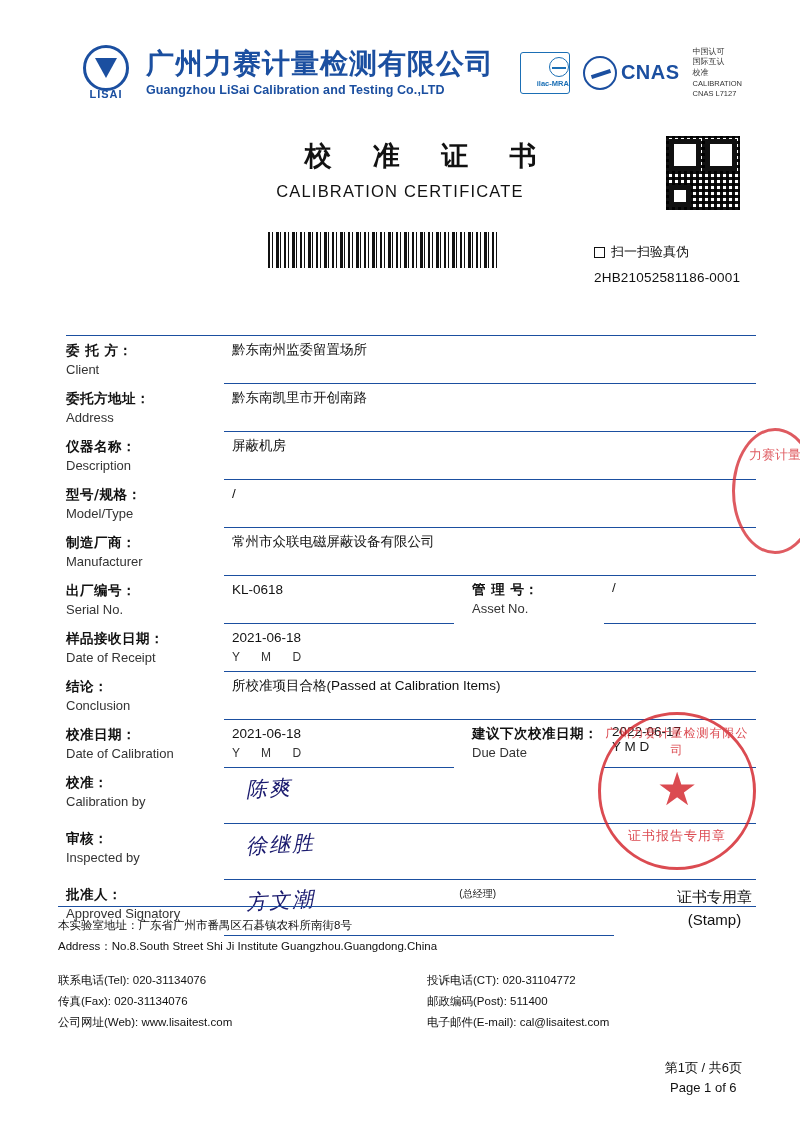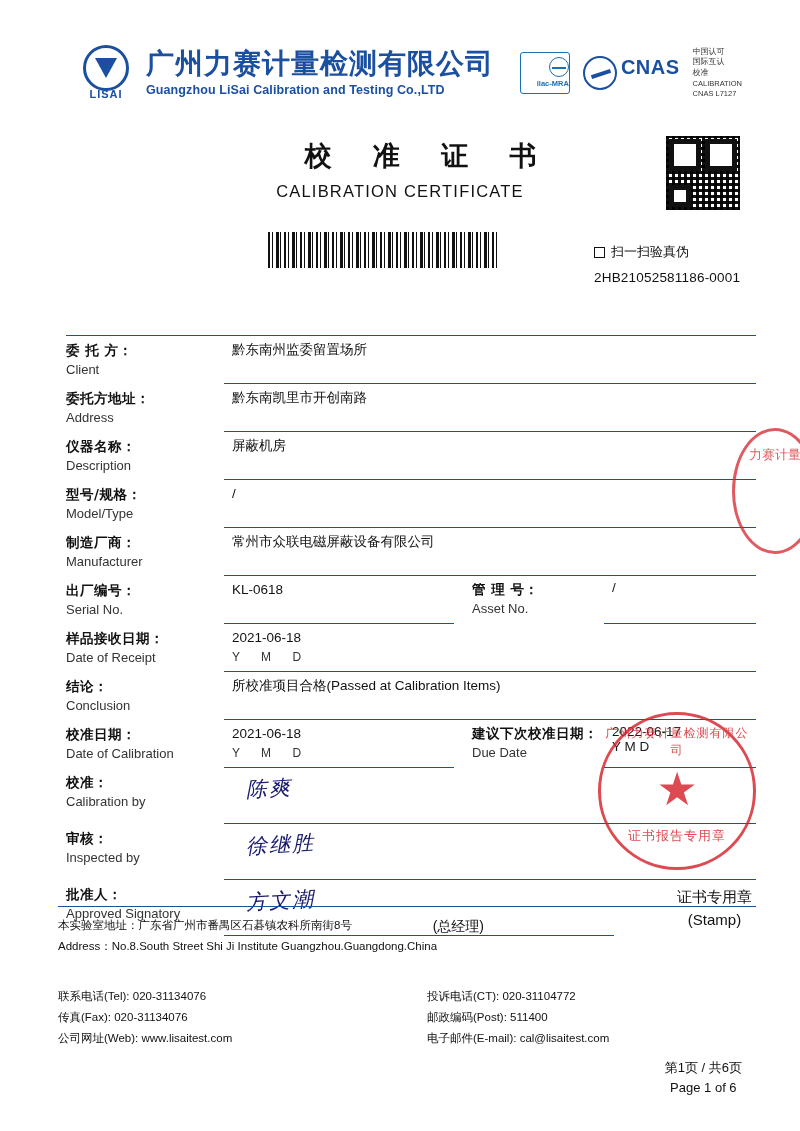--- a/index.html
+++ b/index.html
@@ -72,21 +72,21 @@
   .ilac-ring {
     width: 20px; height: 20px; border-radius: 50%;
     border: 1.5px solid #1b6fb5;
     position: relative;
   }
   .ilac-ring:before {
     content: ""; position: absolute; left: 2px; top: 9px;
     width: 14px; height: 1.5px; background: #1b6fb5;
   }
   .ilac-txt { font-size: 7.5px; font-weight: bold; margin-top: 2px; }
-  .cnas-logo { display: flex; align-items: flex-start; gap: 4px; }
+  .cnas-logo { display: flex; align-items: center; gap: 4px; }
   .cnas-ring {
     width: 34px; height: 34px; border-radius: 50%;
     border: 2.5px solid #1b4fa0;
     position: relative;
   }
   .cnas-ring:after {
     content: ""; position: absolute; left: 6px; top: 14px;
     width: 20px; height: 4px; background: #1b4fa0;
     transform: rotate(-18deg);
   }
@@ -230,22 +230,22 @@
     font-size: 21px;
     font-style: italic;
     color: #1a1a6e;
     letter-spacing: 2px;
     padding-left: 14px;
     transform: rotate(-3deg);
     display: inline-block;
     margin-top: 2px;
   }
   .sig-note {
-    position: absolute; right: 130px; top: 6px;
-    font-size: 14px; color: #111; margin-top: 30px;
+    position: absolute; right: 118px; top: 6px;
+    font-size: 10px; color: #111;
   }
   .stamp-label {
     position: absolute; right: 4px; top: 6px;
     font-size: 15px; color: #111; text-align: center; line-height: 1.5;
   }
 
   
   .stamp-main {
     position: absolute;
     top: 712px; left: 598px;
@@ -303,21 +303,21 @@
     top: 906px;
     border-top: 1.1px solid #1b4fa0;
     padding-top: 8px;
     font-size: 11.5px;
     color: #111;
     line-height: 1.85;
   }
   .footer .lines div { margin-bottom: 0; }
   .footer-grid {
     display: flex;
-    margin-top: 28px;
+    margin-top: 12px;
   }
   .footer-col { flex: 0 0 50%; }
   .footer-col.right { padding-left: 20px; }
 
   .page-num {
     position: absolute;
     right: 58px;
     top: 1058px;
     text-align: center;
     font-size: 13px;

